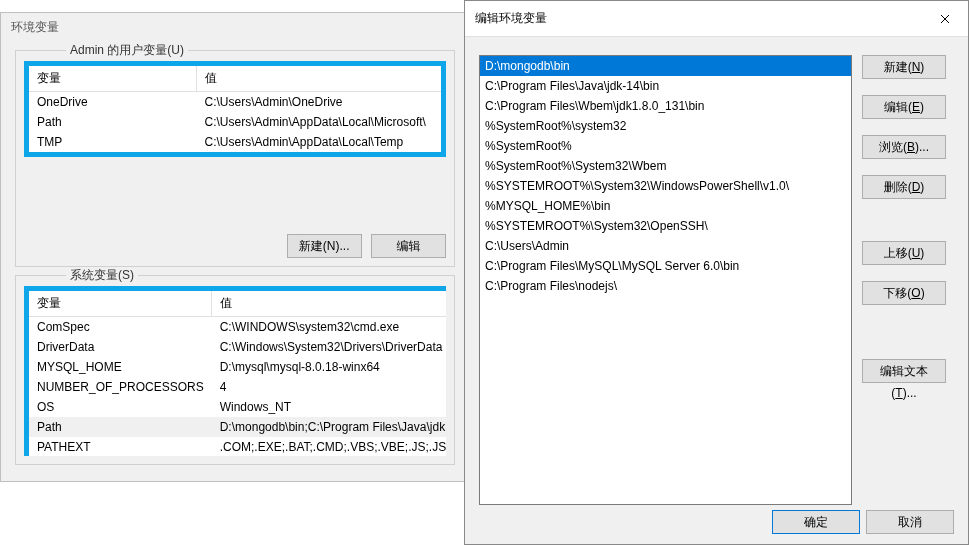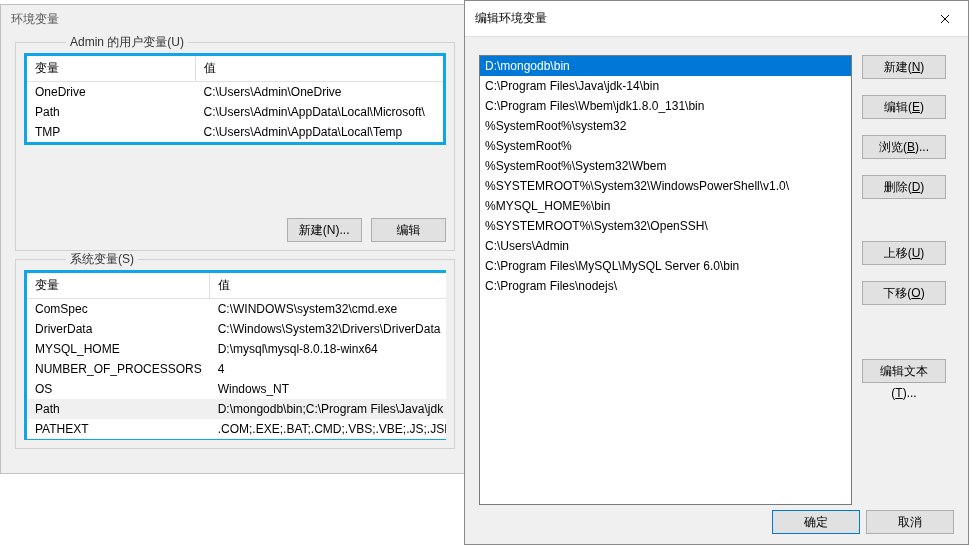--- a/index.html
+++ b/index.html
@@ -1,31 +1,31 @@
 <!DOCTYPE html>
 <html><head>
   <meta charset="utf-8">
   <style>
     * { box-sizing: border-box; margin: 0; padding: 0; font-family: "Microsoft YaHei", "Segoe UI", Tahoma, sans-serif; font-size: 12px; }
     body { background: #fff; width: 969px; height: 545px; position: relative; color: #000; overflow: hidden; }
     
     
-    .env-dialog { position: absolute; left: 0; top: 4px; width: 470px; height: 470px; background: #f0f0f0; border: 1px solid #c0c0c0; }
+    .env-dialog { position: absolute; left: 0; top: 12px; width: 470px; height: 470px; background: #f0f0f0; border: 1px solid #c0c0c0; }
     .env-title { padding: 6px 10px; color: #555; font-size: 12px; }
     .groupbox { margin: 8px 14px; border: 1px solid #d0d0d0; padding: 10px 8px 8px 8px; position: relative; background: #f0f0f0; }
     .groupbox-label { position: absolute; top: -9px; left: 8px; background: #f0f0f0; padding: 0 4px; color: #333; margin-left: 42px; }
-    .var-table { width: 100%; border: 3px solid #0ea5e9; background: #fff; border-collapse: collapse; }
+    .var-table { width: 100%; border: 5px solid #0ea5e9; background: #fff; border-collapse: collapse; }
     .var-table th { text-align: left; padding: 4px 8px; border-bottom: 1px solid #e0e0e0; border-right: 1px solid #e0e0e0; font-weight: normal; background: #fff; }
     .var-table th:last-child { border-right: none; }
     .var-table td { padding: 3px 8px; white-space: nowrap; overflow: hidden; }
     .var-table td:first-child { width: 170px; }
     .var-table tbody tr.sel td { background: #f0f0f0; }
     .usertbl-wrap { height: 165px; overflow: hidden; }
     .systbl-wrap { height: 170px; overflow: hidden; }
-    .btn-row { text-align: right; }
+    .btn-row { text-align: right; margin-top: 8px; }
     .btn { display: inline-block; min-width: 75px; height: 24px; line-height: 22px; text-align: center; background: #e1e1e1; border: 1px solid #adadad; margin-left: 6px; padding: 0 10px; cursor: default; }
     .btn.primary { border: 1px solid #0078d7; }
     
     
     .edit-dialog { position: absolute; left: 464px; top: 0; width: 505px; height: 545px; background: #f0f0f0; border: 1px solid #888; }
     .edit-titlebar { height: 36px; display: flex; align-items: center; justify-content: space-between; padding: 0 0 0 10px; background: #fff; border-bottom: 1px solid #e0e0e0; }
     .edit-titlebar .ttl { color: #000; font-size: 12px; }
     .edit-close { width: 46px; height: 30px; display: flex; align-items: center; justify-content: center; font-size: 14px; color: #000; }
     .edit-body { padding: 18px 14px 10px 14px; display: flex; gap: 10px; }
     .path-list { flex: 1; height: 450px; border: 1px solid #7a7a7a; background: #fff; overflow-y: auto; }

